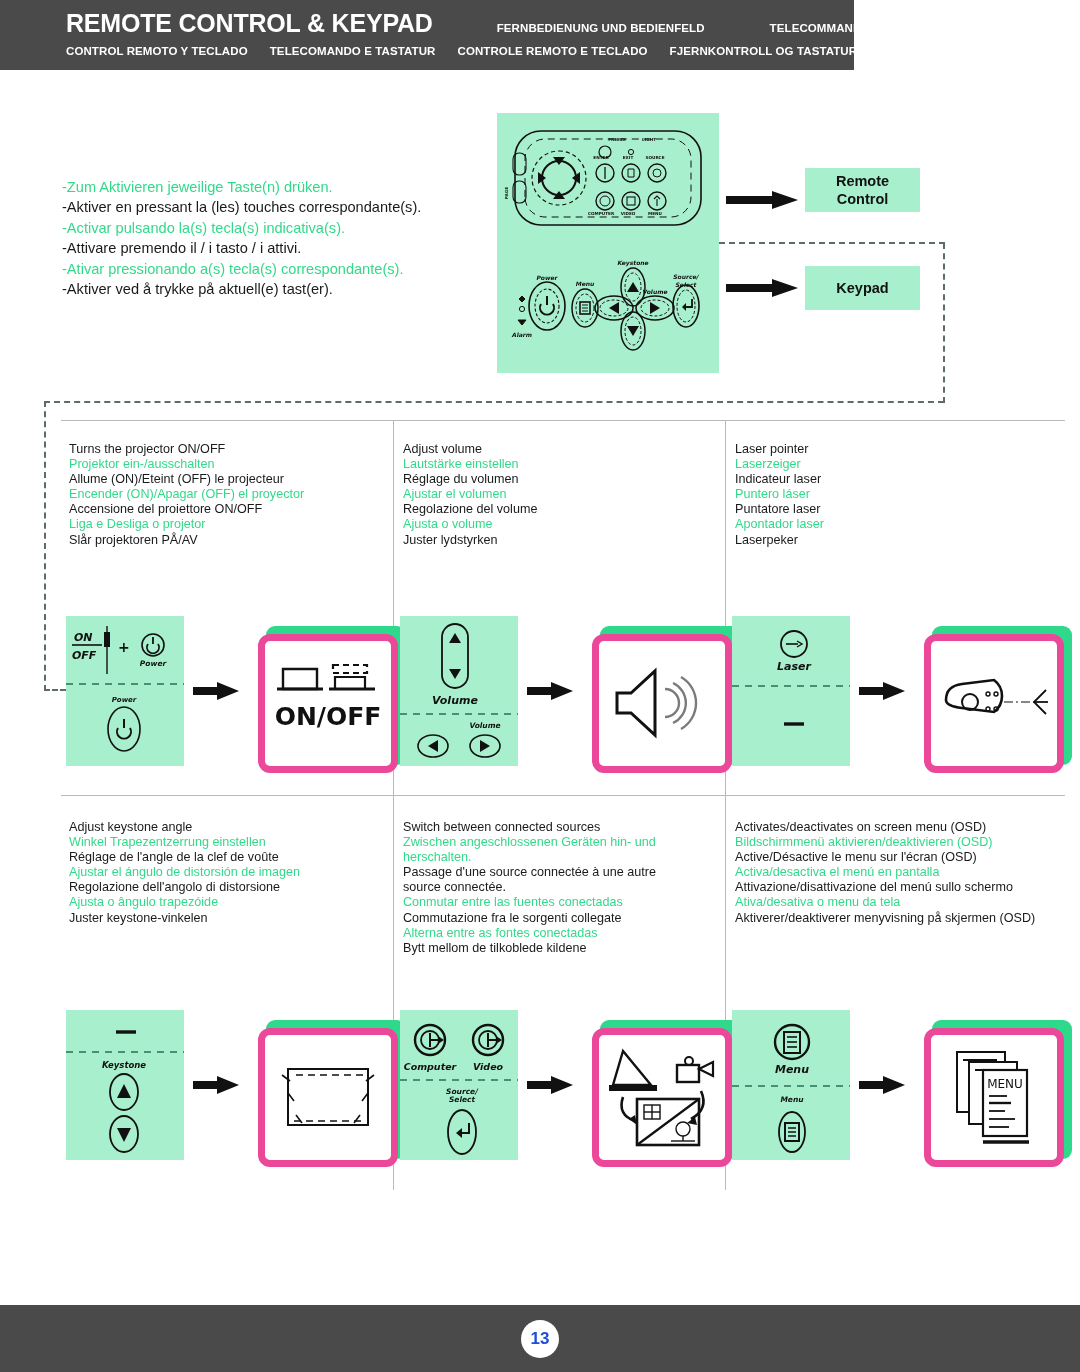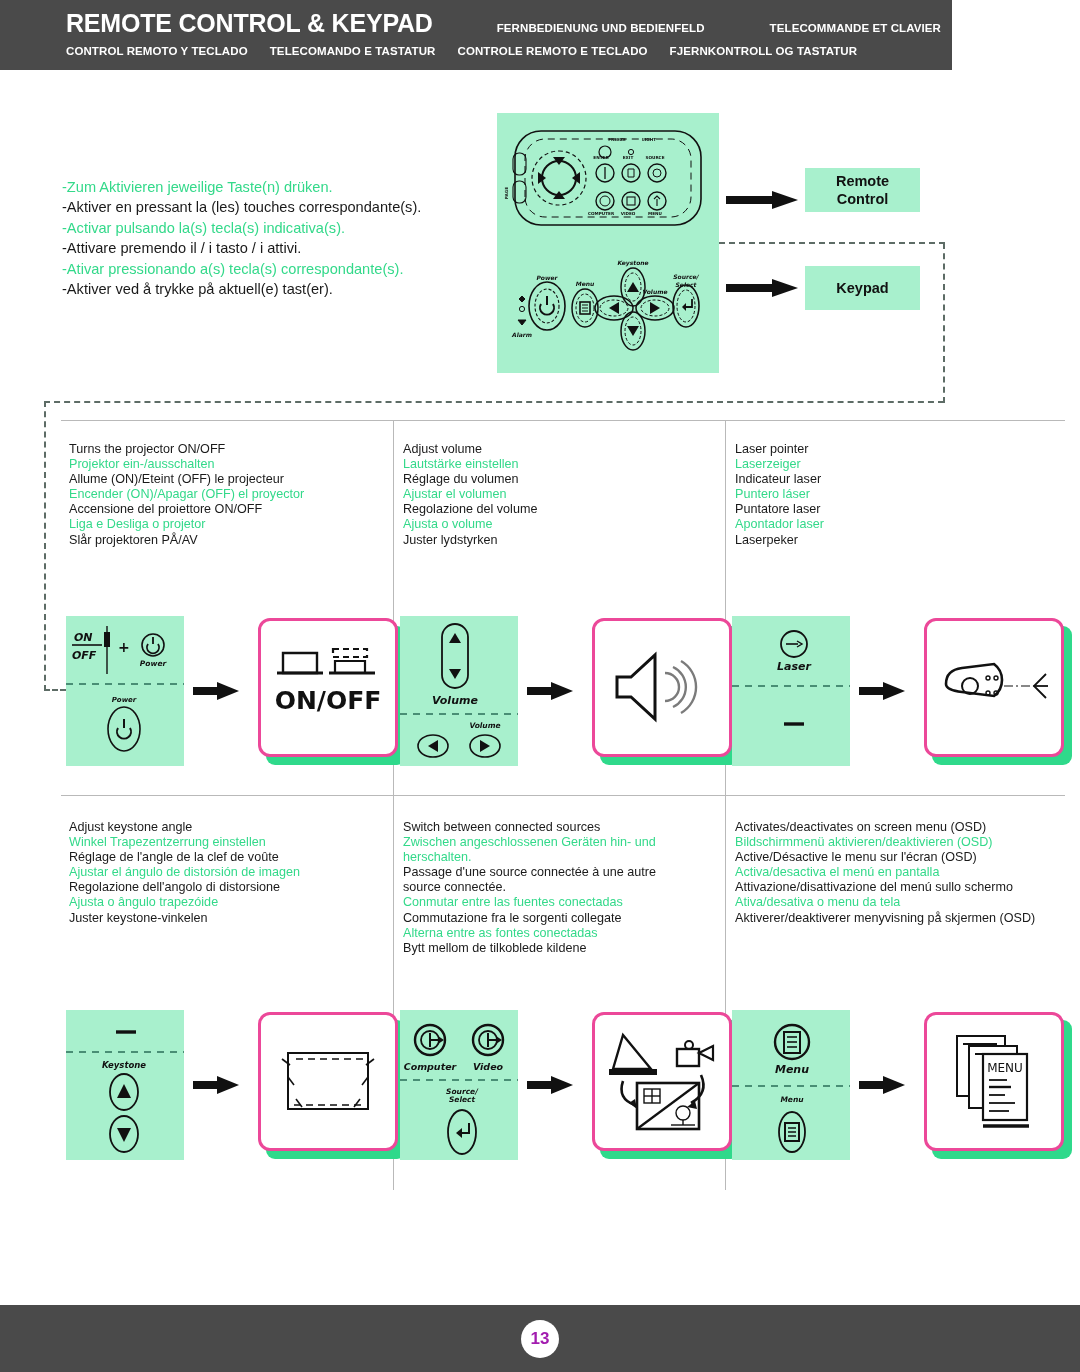--- a/index.html
+++ b/index.html
@@ -10,21 +10,21 @@
     background: #ffffff;
     font-family: "Liberation Sans", sans-serif;
     color: #1a1a1a;
     position: relative;
     overflow: hidden;
   }
 
   
   .header {
     position: absolute; left: 0; top: 0;
-    width: 952px; height: 70px;
+    width: 854px; height: 70px;
     background: #4a4a4a;
     color: #ffffff;
   }
   .header-row1 {
     position: absolute; left: 66px; top: 9px;
     display: flex; align-items: baseline; gap: 20px;
   }
   .title-main {
     font-size: 25px; font-weight: bold; letter-spacing: -0.2px;
     color: #ffffff; white-space: nowrap;
@@ -153,45 +153,45 @@
     width: 148px; height: 147px;
     margin-left: 16px;
   }
   .shadow-card-shadow {
     position: absolute; left: 8px; top: 8px;
     width: 140px; height: 139px;
     background: #2fd98b;
     border-radius: 9px;
   }
   .shadow-card {
-    position: absolute; left: 0; top: 0;
+    position: absolute; left: 0; top: 16px;
     width: 140px; height: 139px;
     background: #ffffff;
-    border: 3px solid #ec4899;
+    border: 7px solid #ec4899;
     border-radius: 12px;
     display: flex; align-items: center; justify-content: center;
   }
 
   .arrow-mid {
     width: 46px; height: 22px;
     margin: 0 3px 0 9px;
     flex: 0 0 auto;
   }
 
   
   .footer {
     position: absolute; left: 0; top: 1305px;
     width: 1080px; height: 67px;
     background: #4a4a4a;
   }
   .page-badge {
     position: absolute; left: 50%; top: 15px;
     transform: translateX(-50%);
     width: 38px; height: 38px; border-radius: 50%;
-    background: #ffffff; color: #a21caf;
+    background: #ffffff; color: #1d4ed8;
     font-size: 17px; font-weight: bold;
     display: flex; align-items: center; justify-content: center;
   }
   svg { display: block; }
 </style>
 </head>
 <body>
 
 <div class="header">
   <div class="header-row1">

